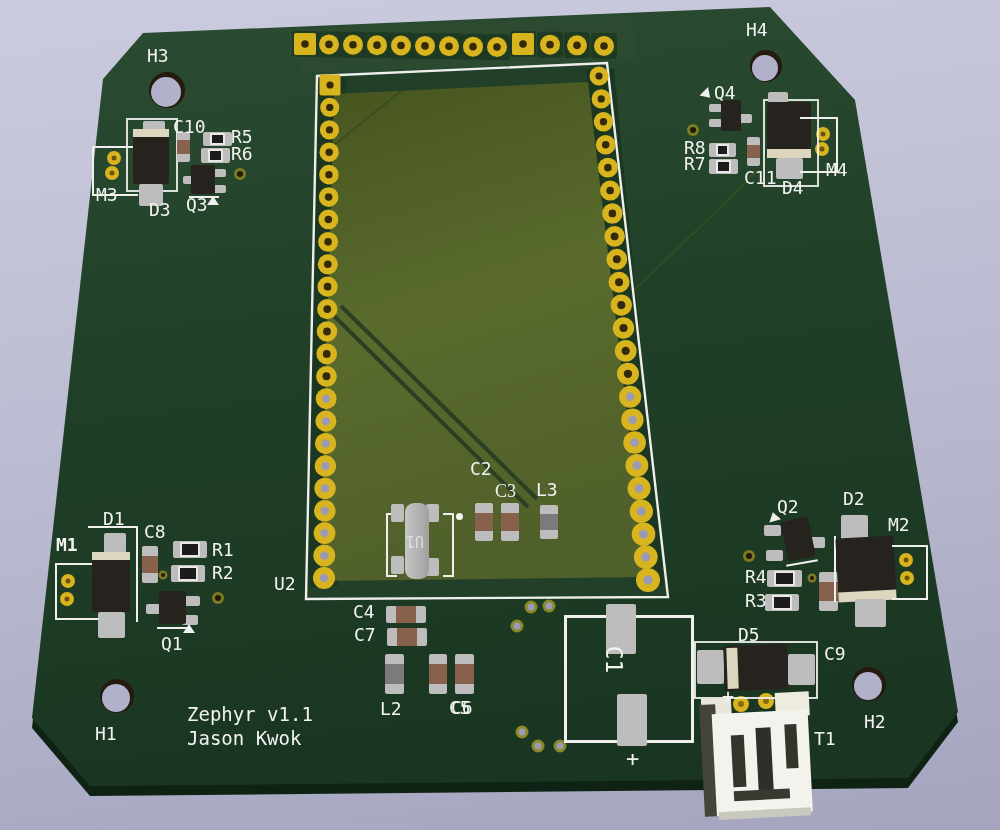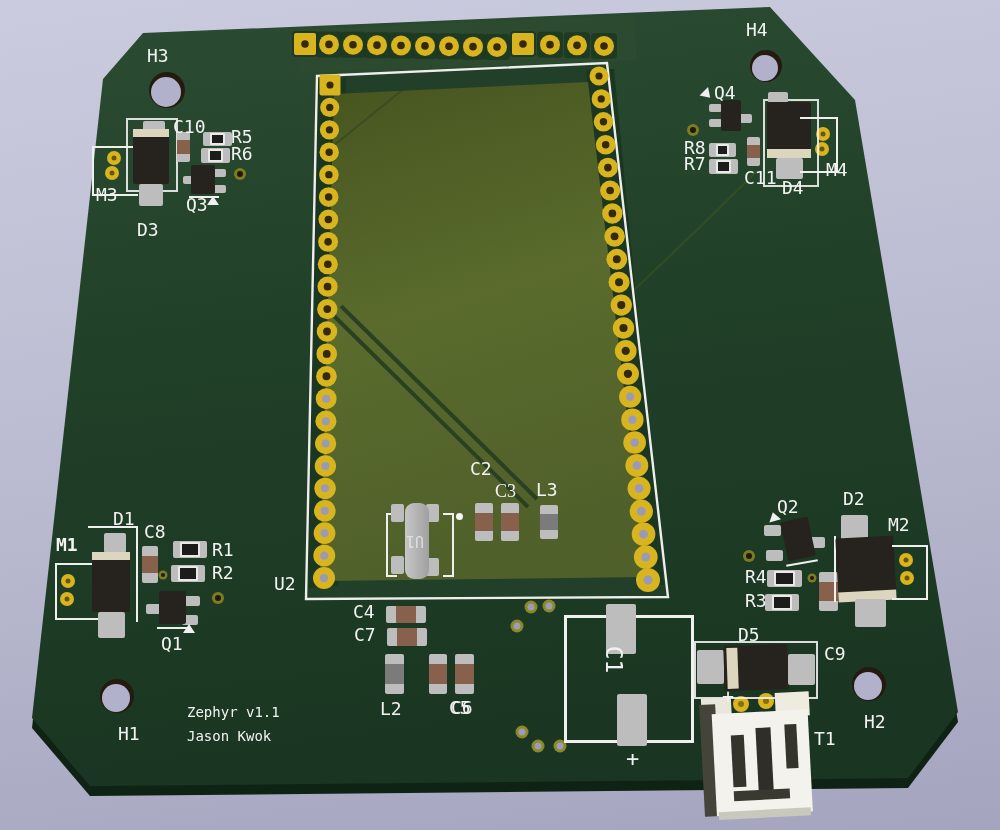--- a/index.html
+++ b/index.html
@@ -3,21 +3,21 @@
 <meta charset="utf-8">
 <style>
   html,body{margin:0;padding:0;background:#9a9ab5;}
   .scene{position:relative;width:1000px;height:830px;overflow:hidden;
          background:linear-gradient(172deg,#cbcbdf 0%,#c2c2d7 30%,#b4b4cb 65%,#a4a4bf 100%);
          font-family:"DejaVu Sans Mono",monospace;}
   #board-svg{position:absolute;left:0;top:0;}
   #components,#silks{position:absolute;left:0;top:0;width:1000px;height:830px;pointer-events:none;}
   .abs{position:absolute;}
   .silk{position:absolute;color:#f2f2f2;font-size:18px;line-height:1;white-space:pre;}
-  .title{font-size:14px;}
+  .title{font-size:19px;}
   .blk{position:absolute;background:#26231e;border-radius:2px;}
   .gry{position:absolute;background:#bdbdbd;border-radius:2px;}
   .stripe{position:absolute;left:0;right:0;background:#ddd6bf;}
   .res-in{position:absolute;left:7px;right:7px;top:1px;bottom:1px;background:#1d1c1a;
           border:2px solid #e9e9e9;box-sizing:border-box;border-radius:1px;}
   .cap-in{position:absolute;left:0;right:0;top:26%;bottom:26%;background:#87614c;}
   .cap-in.h{left:26%;right:26%;top:0;bottom:0;}
   .ind-in{position:absolute;left:0;right:0;top:26%;bottom:26%;background:#7b7b7b;}
   .outl{position:absolute;border:2px solid #efefee;}
   .tri{position:absolute;width:0;height:0;border-left:6px solid transparent;
@@ -406,42 +406,42 @@
     <div class="abs" style="left:55px;top:34px;width:15px;height:64px;background:#2f2e28;"></div>
     <div class="abs" style="left:84px;top:32px;width:12px;height:44px;background:#34332c;"></div>
     <div class="abs" style="left:30px;top:96px;width:56px;height:10px;background:#3a3931;"></div>
     <div class="abs" style="left:14px;top:116px;width:92px;height:8px;background:#c9c8bd;"></div>
   </div>
 </div>
 
 <div id="silks">
   <div class="silk" style="left:147px;top:47px;">H3</div>
   <div class="silk" style="left:96px;top:186px;">M3</div>
-  <div class="silk" style="left:137px;top:201px;margin-top:20px;">D3</div>
+  <div class="silk" style="left:149px;top:201px;">D3</div>
   <div class="silk" style="left:173px;top:118px;">C10</div>
   <div class="silk" style="left:231px;top:128px;">R5</div>
   <div class="silk" style="left:231px;top:145px;">R6</div>
   <div class="silk" style="left:186px;top:196px;">Q3</div>
 
   <div class="silk" style="left:746px;top:21px;">H4</div>
   <div class="silk" style="left:714px;top:84px;">Q4</div>
   <div class="silk" style="left:684px;top:139px;">R8</div>
   <div class="silk" style="left:684px;top:155px;">R7</div>
   <div class="silk" style="left:744px;top:169px;">C11</div>
   <div class="silk" style="left:782px;top:179px;">D4</div>
   <div class="silk" style="left:826px;top:161px;">M4</div>
 
   <div class="silk" style="left:56px;top:536px;font-weight:bold;">M1</div>
-  <div class="silk" style="left:113px;top:510px;">D1</div>
+  <div class="silk" style="left:103px;top:510px;">D1</div>
   <div class="silk" style="left:144px;top:523px;">C8</div>
   <div class="silk" style="left:212px;top:541px;">R1</div>
   <div class="silk" style="left:212px;top:564px;">R2</div>
   <div class="silk" style="left:161px;top:635px;">Q1</div>
   <div class="silk" style="left:274px;top:575px;">U2</div>
-  <div class="silk" style="left:118px;top:725px;">H1</div>
+  <div class="silk" style="left:95px;top:725px;">H1</div>
   <div class="silk title" style="left:187px;top:705px;">Zephyr v1.1</div>
   <div class="silk title" style="left:187px;top:729px;">Jason Kwok</div>
 
   <div class="silk" style="left:470px;top:460px;">C2</div>
   <div class="silk" style="left:495px;top:482px;font-family:Liberation Serif, serif;">C3</div>
   <div class="silk" style="left:536px;top:481px;">L3</div>
   <div class="silk" style="left:353px;top:603px;">C4</div>
   <div class="silk" style="left:354px;top:626px;">C7</div>
   <div class="silk" style="left:380px;top:700px;">L2</div>
   <div class="silk" style="left:449px;top:699px;text-align:right;">C5</div>

